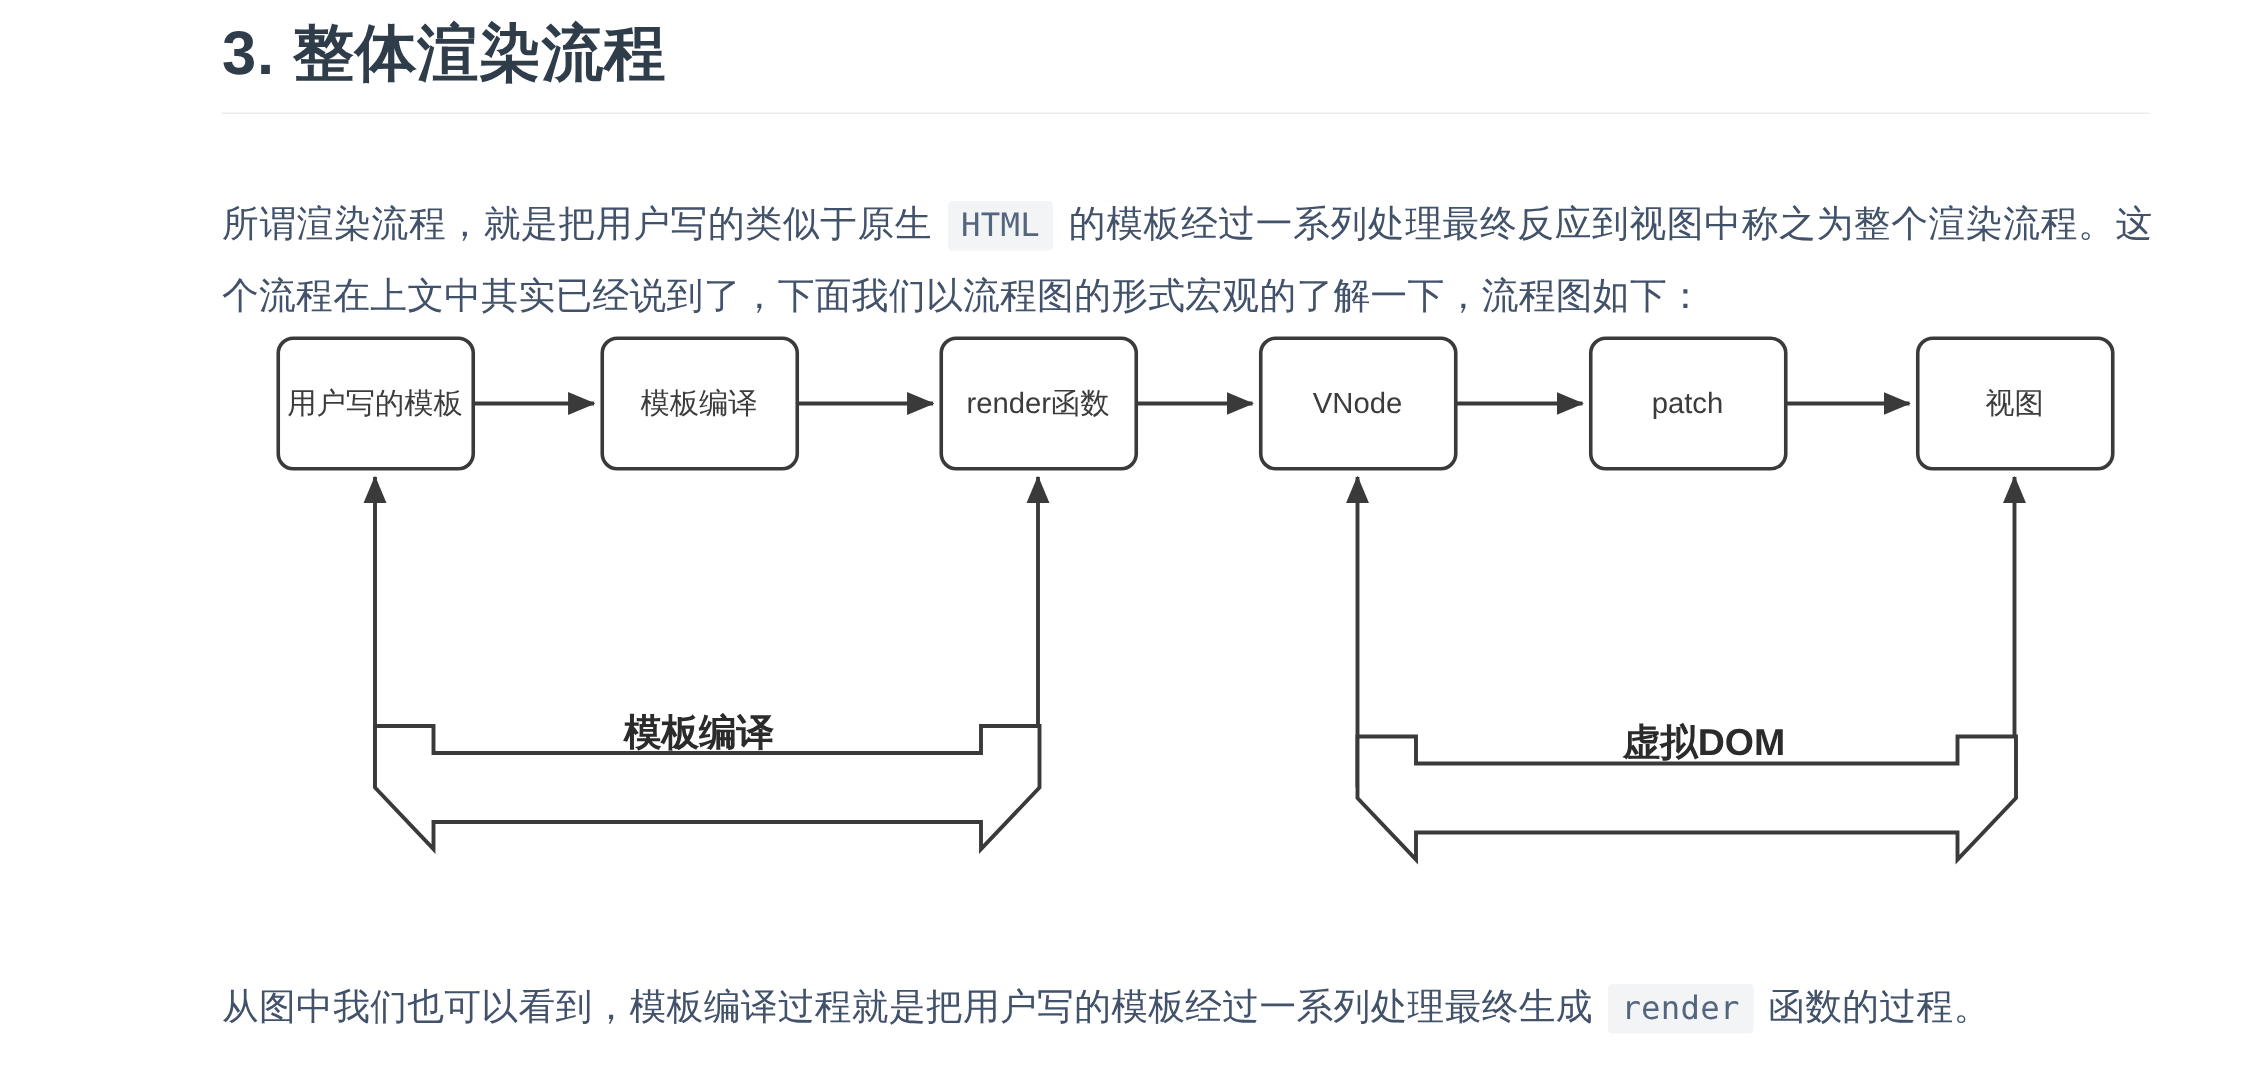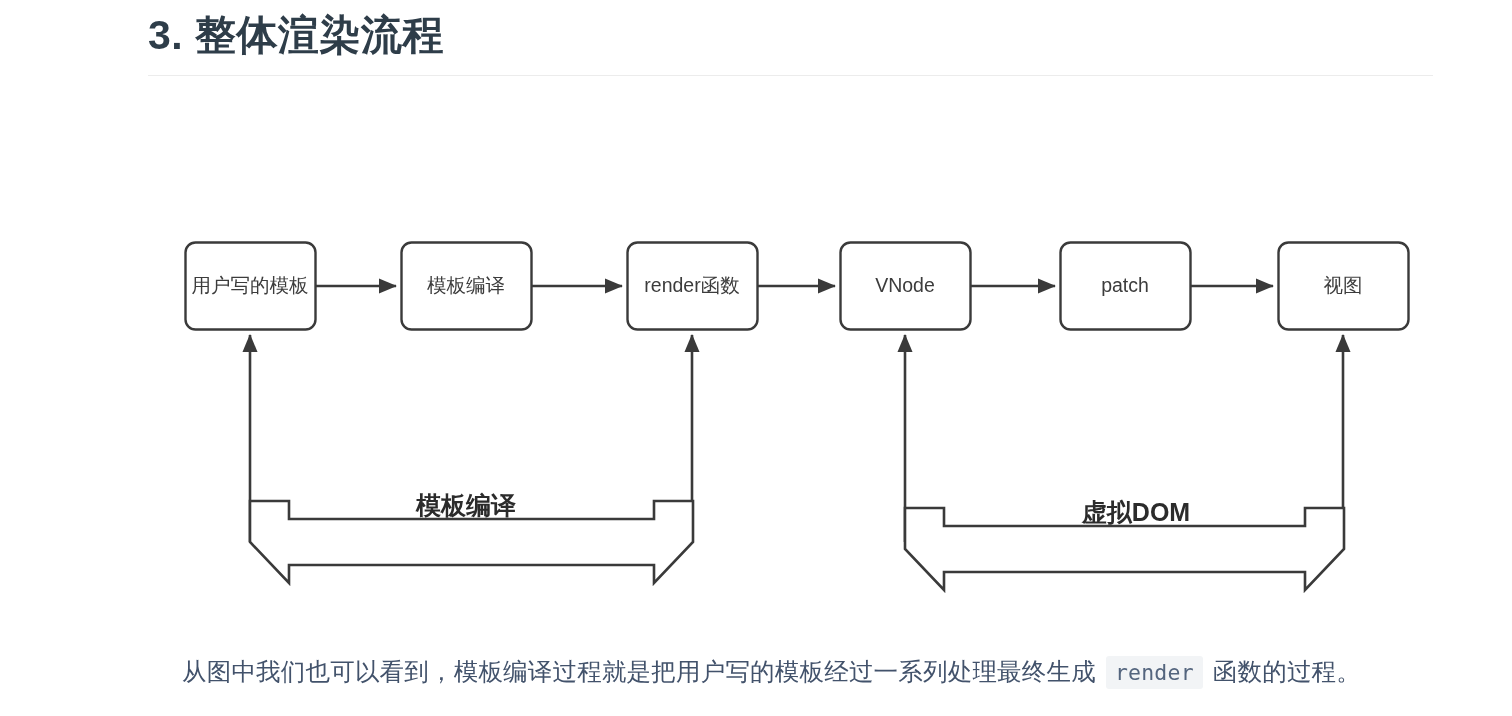--- a/index.html
+++ b/index.html
@@ -58,38 +58,37 @@
   }
   .para-1 {
     left: 148px;
     top: 101px;
     width: 1287px;
   }
   .para-2 {
     left: 148px;
     top: 623px;
     width: 1287px;
-    margin-left: 34px;
   }
   code.inline {
     background: #f2f4f6;
     color: #54657e;
     font-family: "DejaVu Sans Mono", "Liberation Mono", monospace;
     font-size: 21.5px;
     padding: 4px 9px;
     border-radius: 3px;
     margin: 0 3px;
     white-space: nowrap;
   }
 
   
   .diagram {
     position: absolute;
     left: 0;
-    top: 222px;
+    top: 205px;
     width: 1512px;
     height: 400px;
   }
   .diagram svg { display: block; }
 
   .node-label {
     font-family: "Liberation Sans", "DejaVu Sans", sans-serif;
     font-size: 19.5px;
     fill: #3c3c3c;
     text-anchor: middle;
@@ -118,20 +117,21 @@
 </head>
 <body>
 
 <div class="page">
 
   <div class="heading-wrap">
     <h1 class="heading">3. 整体渲染流程</h1>
     <div class="heading-rule"></div>
   </div>
 
+  <p class="para para-1"><span>所谓渲染流程，就是把用户写的类似于原生 </span><code class="inline">HTML</code><span> 的模板经过一系列处理最终反应到视图中称之为整个渲染流程。这个流程在上文中其实已经说到了，下面我们以流程图的形式宏观的了解一下，流程图如下：</span></p>
 
   <div class="diagram">
     <svg width="1512" height="400" viewBox="0 0 1512 400" xmlns="http://www.w3.org/2000/svg">
 
       <defs>
         <marker id="arrowSolid" viewBox="0 0 10 10" refX="9.5" refY="5" markerWidth="7" markerHeight="7" orient="auto-start-reverse">
           <path d="M 0 0.8 L 10 5 L 0 9.2 z" fill="#3a3a3a"></path>
         </marker>
       </defs>
 

